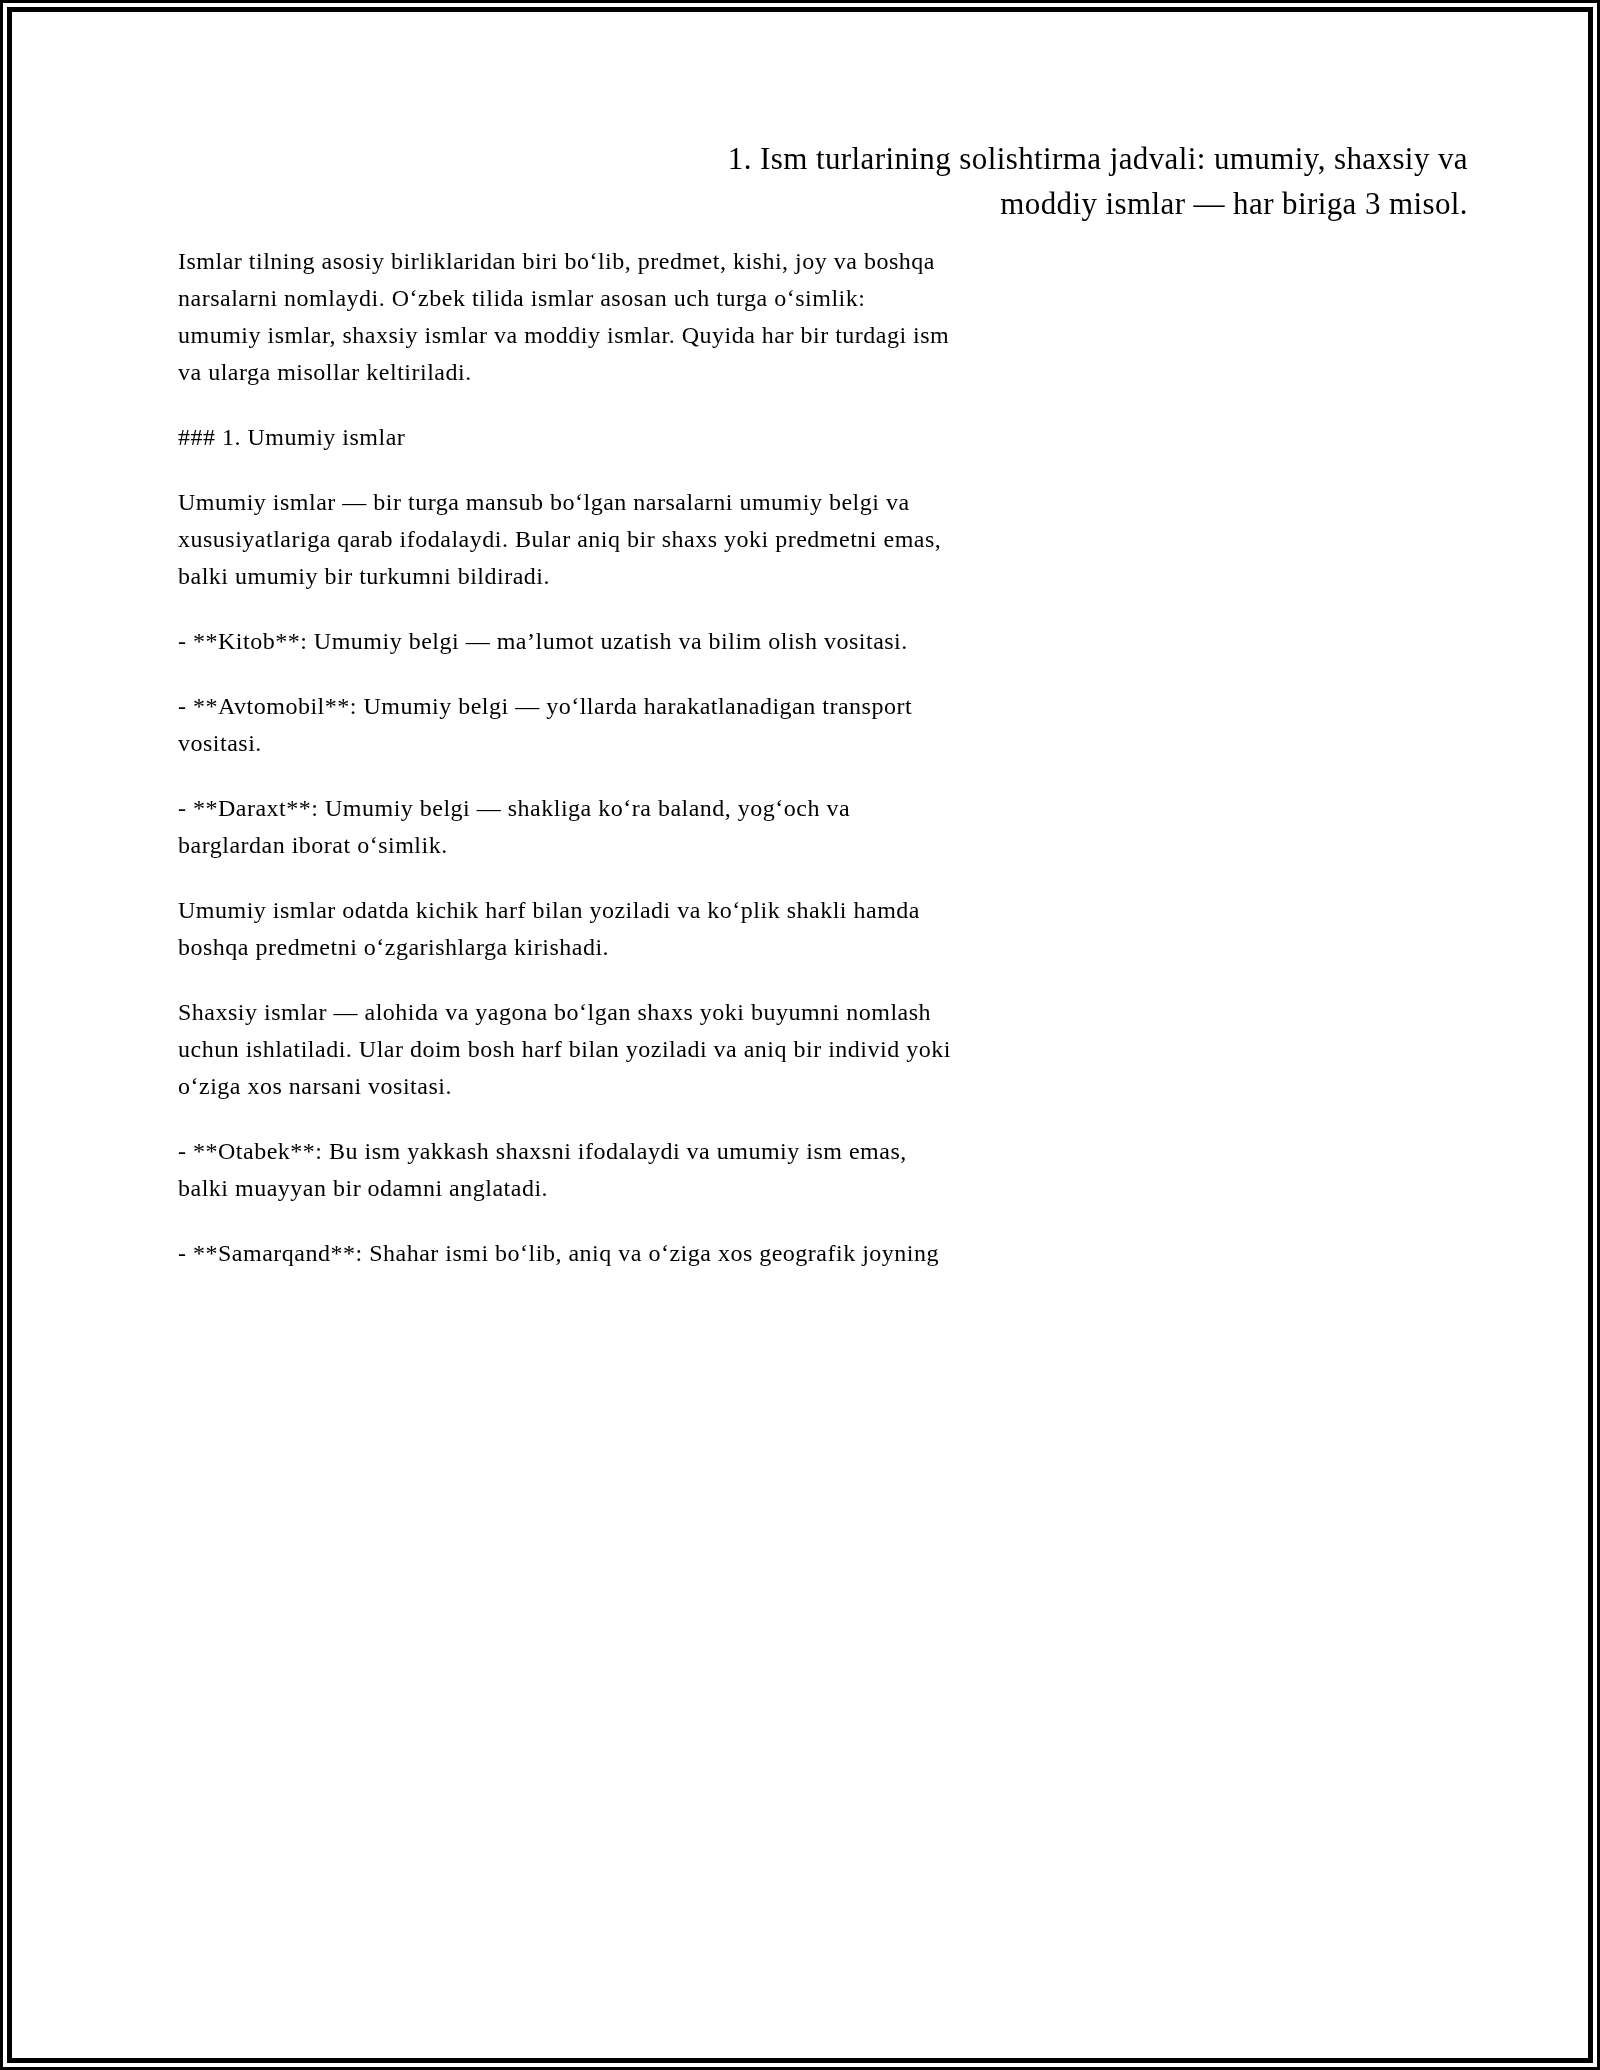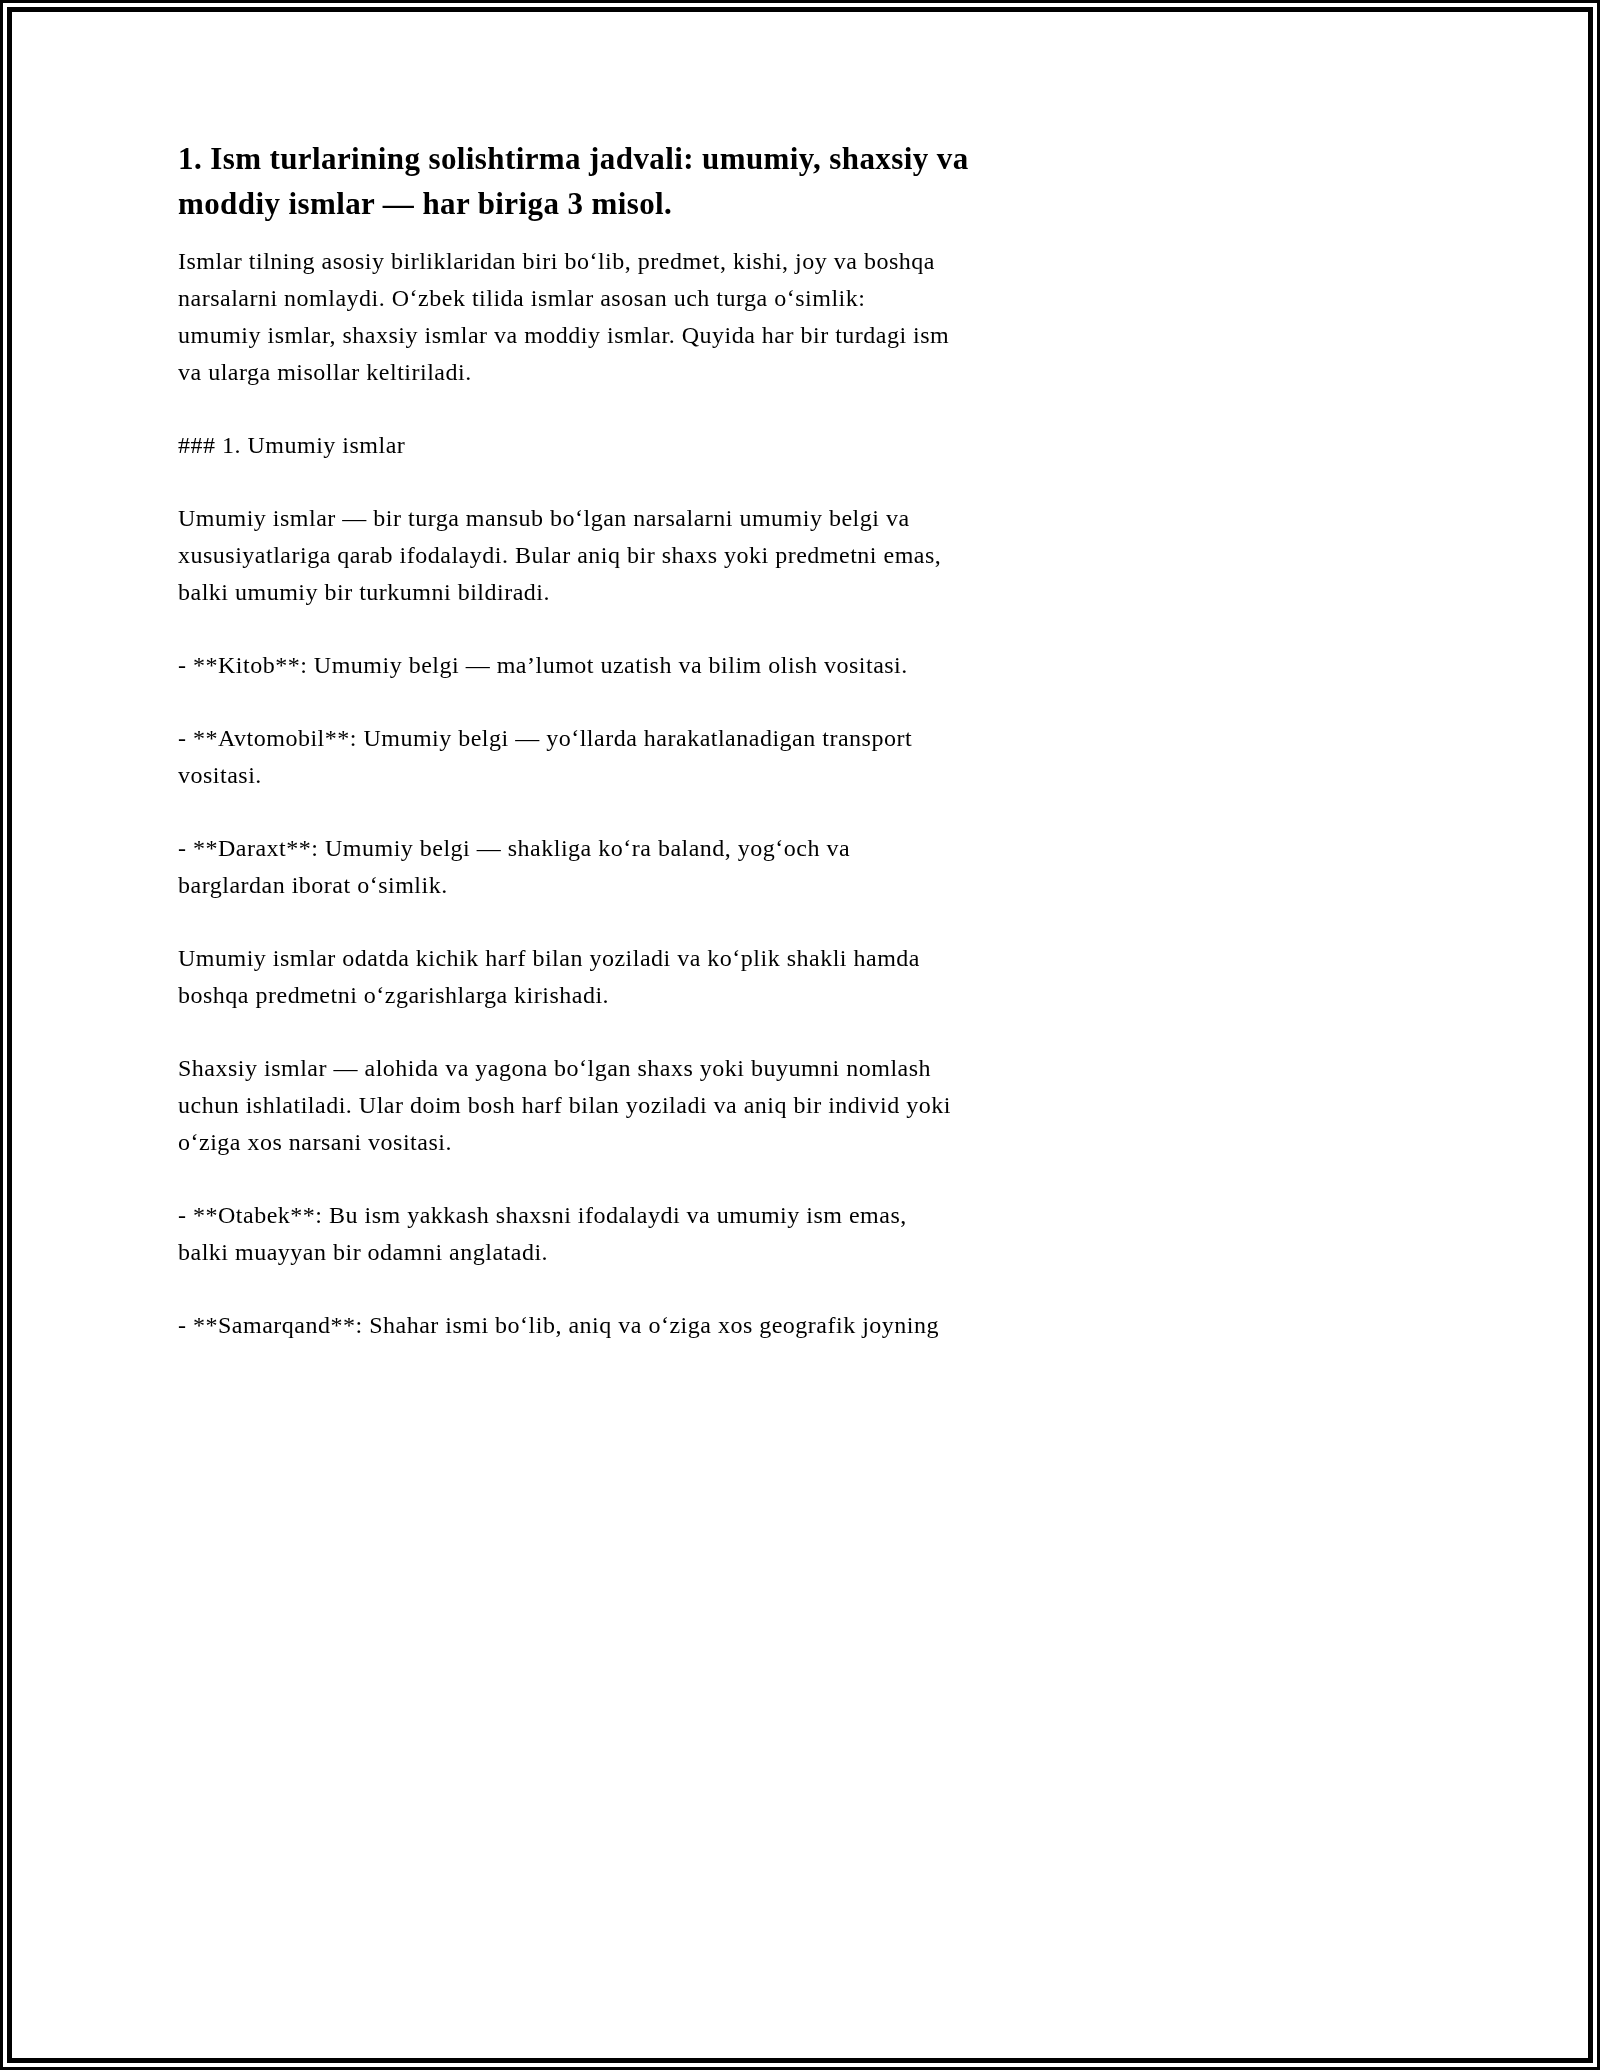--- a/index.html
+++ b/index.html
@@ -30,32 +30,33 @@
   }
   .content {
     position: absolute;
     left: 178px;
     top: 136px;
     width: 1290px;
   }
   .doc-title {
     font-size: 31px;
     line-height: 45px;
-    font-weight: bold;
+    font-weight: normal;
     letter-spacing: 0.4px;
     margin: 0 0 17px 0;
+    text-align: right;
   }
   .block {
     font-size: 24px;
     line-height: 37px;
     letter-spacing: 0.5px;
     margin: 0;
   }
   .block + .block {
-    margin-top: 36px;
+    margin-top: 28px;
   }
   .line {
     white-space: pre;
   }
 </style>
 </head>
 <body>
 
 <div>
   <div class="outer-frame"></div>

